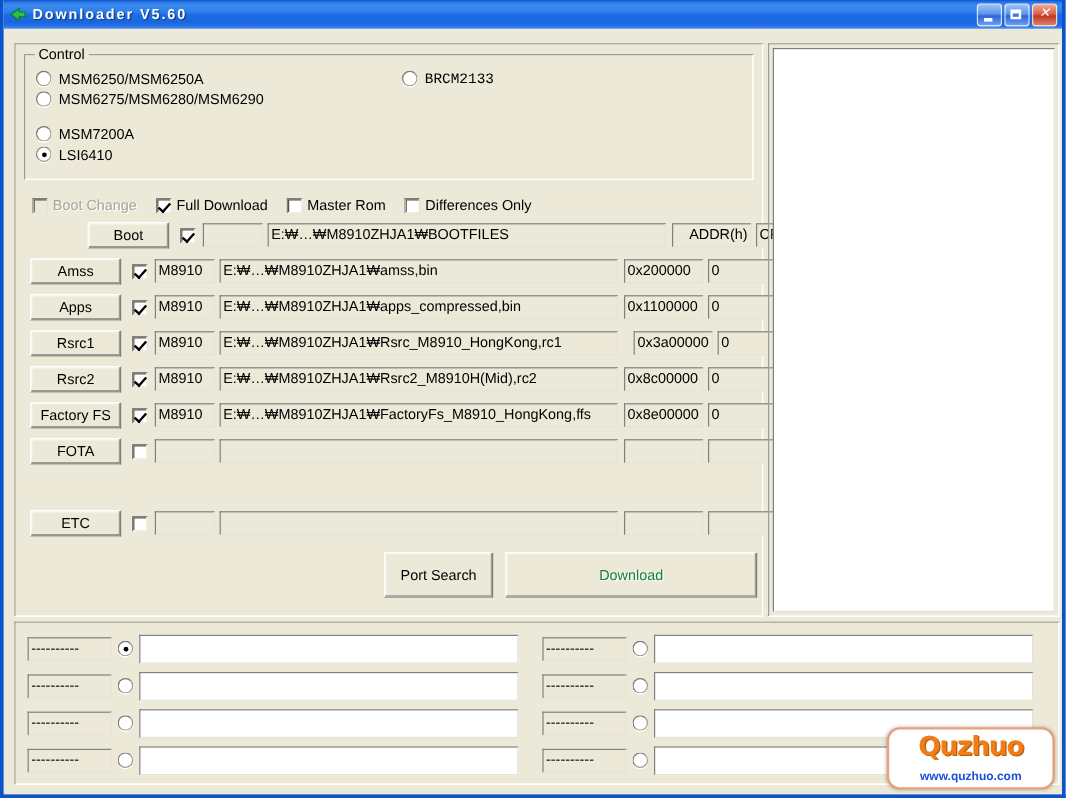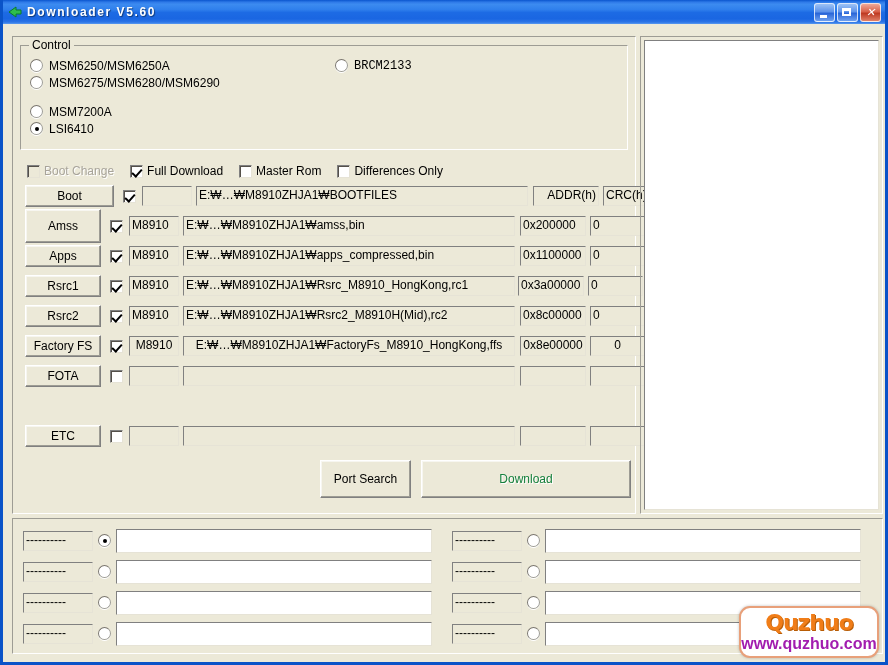--- a/index.html
+++ b/index.html
@@ -68,21 +68,21 @@
   
   .frow{position:absolute;left:22px;right:0;height:26px;display:flex;align-items:center;}
   .dash{letter-spacing:0px;font-size:12px;}
   #watermark{position:absolute;right:6px;bottom:4px;width:140px;height:52px;}
   .wm-badge{position:absolute;inset:0;background:#fff;border:2px solid #E8A07A;
     border-radius:11px;box-shadow:0 0 3px rgba(0,0,0,.25);}
   .wm-top{position:absolute;left:0;right:0;top:4px;text-align:center;
     font-family:"DejaVu Sans",sans-serif;font-weight:bold;font-size:22px;color:#F07D18;
     letter-spacing:-1px;text-shadow:1px 1px 0 #B85C05;}
   .wm-bot{position:absolute;left:0;right:0;bottom:5px;text-align:center;
-    font-family:"Liberation Sans",sans-serif;font-size:16px;color:#a21caf;font-weight:bold;}
+    font-family:"Liberation Sans",sans-serif;font-size:10px;color:#1d4ed8;font-weight:bold;}
 </style>
 </head>
 <body>
 
 <div id="window">
 
   <div id="titlebar">
     <span id="title-icon">
       <svg width="16" height="16" viewBox="0 0 16 16">
         <path d="M9 3 L9 6 L14 6 L14 10 L9 10 L9 13 L2 8 Z" fill="#2EBE4E" stroke="#0A7A2C" stroke-width="1"></path>
@@ -150,30 +150,30 @@
       <span class="cbx"></span>
       <span class="cklabel">Master Rom</span>
     </span>
     <span class="ckrow">
       <span class="cbx"></span>
       <span class="cklabel">Differences Only</span>
     </span>
   </div>
 
   <div class="frow" style="top:183px;">
-    <span class="btn" style="width:89px;height:22px;">Boot</span>
+    <span class="btn" style="width:68px;height:22px;margin-left:48px;">Boot</span>
     <span class="cbx on" style="margin-left:9px;"></span>
     <span class="field" style="width:50px;height:20px;margin-left:6px;"></span>
     <span class="field" style="width:332px;height:20px;margin-left:4px;">E:₩…₩M8910ZHJA1₩BOOTFILES</span>
     <span class="field" style="width:66px;height:20px;margin-left:5px;text-align:right;">ADDR(h)</span>
     <span class="field" style="width:55px;height:20px;margin-left:4px;">CRC(h)</span>
   </div>
 
   <div class="frow" style="top:213px;">
-    <span class="btn" style="width:76px;height:34px;">Amss</span>
+    <span class="btn" style="width:76px;height:22px;">Amss</span>
     <span class="cbx on" style="margin-left:9px;"></span>
     <span class="field" style="width:50px;height:20px;margin-left:6px;">M8910</span>
     <span class="field" style="width:332px;height:20px;margin-left:4px;">E:₩…₩M8910ZHJA1₩amss,bin</span>
     <span class="field" style="width:66px;height:20px;margin-left:5px;">0x200000</span>
     <span class="field" style="width:55px;height:20px;margin-left:4px;">0</span>
   </div>
 
   <div class="frow" style="top:243px;">
     <span class="btn" style="width:76px;height:22px;">Apps</span>
     <span class="cbx on" style="margin-left:9px;"></span>
@@ -181,34 +181,34 @@
     <span class="field" style="width:332px;height:20px;margin-left:4px;">E:₩…₩M8910ZHJA1₩apps_compressed,bin</span>
     <span class="field" style="width:66px;height:20px;margin-left:5px;">0x1100000</span>
     <span class="field" style="width:55px;height:20px;margin-left:4px;">0</span>
   </div>
 
   <div class="frow" style="top:273px;">
     <span class="btn" style="width:76px;height:22px;">Rsrc1</span>
     <span class="cbx on" style="margin-left:9px;"></span>
     <span class="field" style="width:50px;height:20px;margin-left:6px;">M8910</span>
     <span class="field" style="width:332px;height:20px;margin-left:4px;">E:₩…₩M8910ZHJA1₩Rsrc_M8910_HongKong,rc1</span>
-    <span class="field" style="width:66px;height:20px;margin-left:3px;">0x3a00000</span>
+    <span class="field" style="width:66px;height:20px;margin-left:13px;text-align:center;">0x3a00000</span>
     <span class="field" style="width:55px;height:20px;margin-left:4px;">0</span>
   </div>
 
   <div class="frow" style="top:303px;">
     <span class="btn" style="width:76px;height:22px;">Rsrc2</span>
     <span class="cbx on" style="margin-left:9px;"></span>
     <span class="field" style="width:50px;height:20px;margin-left:6px;">M8910</span>
     <span class="field" style="width:332px;height:20px;margin-left:4px;">E:₩…₩M8910ZHJA1₩Rsrc2_M8910H(Mid),rc2</span>
     <span class="field" style="width:66px;height:20px;margin-left:5px;">0x8c00000</span>
     <span class="field" style="width:55px;height:20px;margin-left:4px;">0</span>
   </div>
 
-  <div class="frow" style="top:333px;text-align:center;">
+  <div class="frow" style="top:333px;">
     <span class="btn" style="width:76px;height:22px;">Factory FS</span>
     <span class="cbx on" style="margin-left:9px;"></span>
     <span class="field" style="width:50px;height:20px;margin-left:6px;">M8910</span>
     <span class="field" style="width:332px;height:20px;margin-left:4px;">E:₩…₩M8910ZHJA1₩FactoryFs_M8910_HongKong,ffs</span>
     <span class="field" style="width:66px;height:20px;margin-left:5px;">0x8e00000</span>
     <span class="field" style="width:55px;height:20px;margin-left:4px;">0</span>
   </div>
 
   <div class="frow" style="top:363px;">
     <span class="btn" style="width:76px;height:22px;">FOTA</span>

